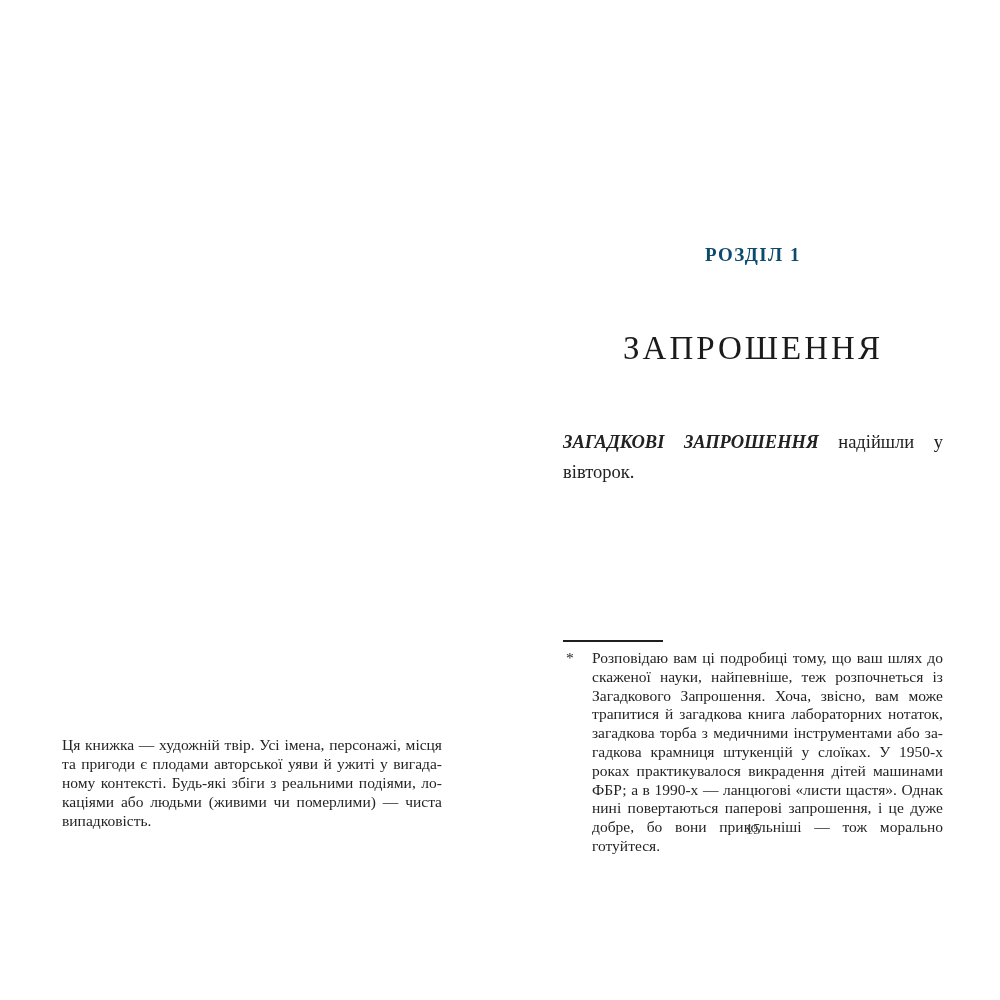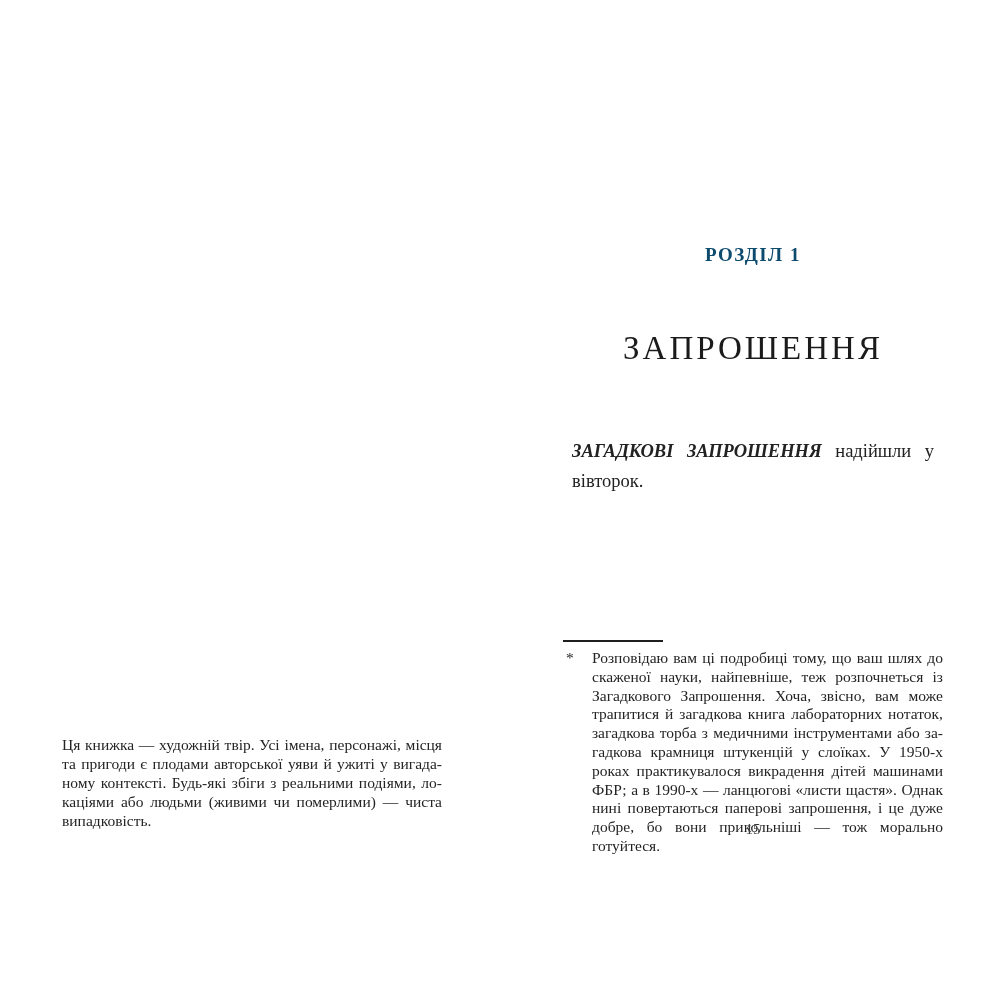--- a/index.html
+++ b/index.html
@@ -64,21 +64,21 @@
   .body-text {
     position: absolute;
     left: 563px;
     top: 427px;
     width: 380px;
     font-size: 18.5px;
     line-height: 30px;
     text-align: justify;
     color: #222222;
   }
-  .body-text p { margin: 9px; }
+  .body-text p { margin: 0; }
   .body-text p.indented { text-indent: 27px; }
   .lead-in {
     font-weight: 700;
     font-style: italic;
   }
   .footnote-ref {
     font-size: 60%;
     vertical-align: super;
     line-height: 0;
   }

